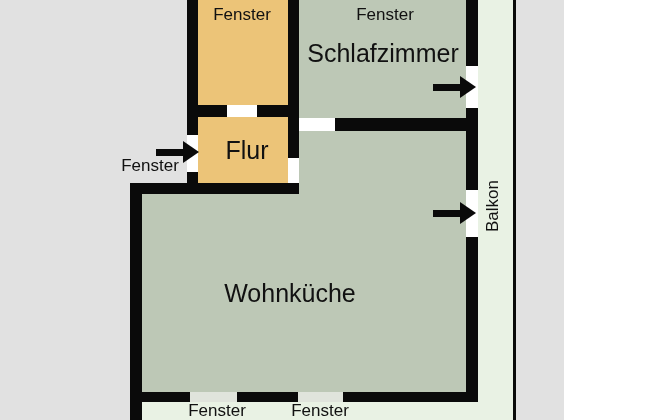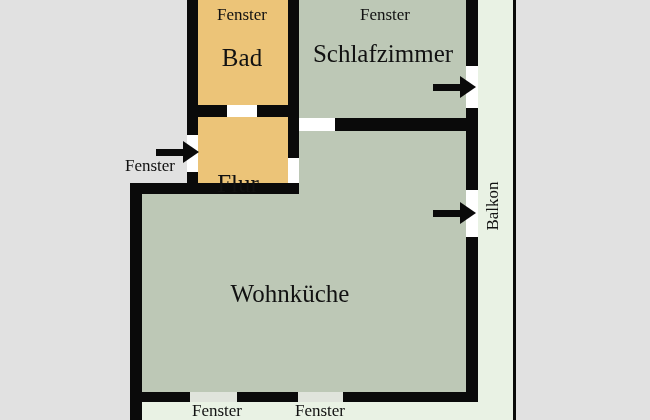--- a/index.html
+++ b/index.html
@@ -8,24 +8,24 @@
     --room-warm:#ecc478;
     --room-cool:#bdc8b6;
     --balcony:#e9f2e4;
     --door-opening:#ffffff;
     --window-opening:#e0e4dc;
     --label-text:#111111;
   }
   html,body{margin:0;padding:0;}
   #canvas{
     position:relative;
-    width:650px;height:420px;
+    width:564px;height:420px;
     background:var(--background);
     overflow:hidden;
-    font-family:Liberation Serif, serif;
+    font-family:Liberation Sans, sans-serif;
   }
   .abs{position:absolute;}
   .wall{background:var(--wall);}
   .door{background:var(--door-opening);}
   .window{background:var(--window-opening);}
   .warm{background:var(--room-warm);}
   .cool{background:var(--room-cool);}
   .balc{background:var(--balcony);}
   .lbl{
     position:absolute;
@@ -92,22 +92,21 @@
     <i class="shaft"></i>
     <i class="head"></i>
   </div>
   <div class="arrow" style="left:433px;top:202px;">
     <i class="shaft"></i>
     <i class="head"></i>
   </div>
 
   <div class="lbl small" style="left:242px;top:14px;">Fenster</div>
   <div class="lbl small" style="left:385px;top:14px;">Fenster</div>
-  <div class="lbl big" style="left:242px;top:57px;">Bad</div>
   <div class="lbl big" style="left:383px;top:53px;">Schlafzimmer</div>
-  <div class="lbl big" style="left:238px;top:150px;margin-top:33px;">Flur</div>
+  <div class="lbl big" style="left:247px;top:150px;">Flur</div>
   <div class="lbl small" style="left:150px;top:165px;">Fenster</div>
   <div class="lbl big" style="left:290px;top:293px;">Wohnküche</div>
   <div class="lbl small vertical" style="left:492px;top:206px;">Balkon</div>
   <div class="lbl small" style="left:217px;top:410px;">Fenster</div>
   <div class="lbl small" style="left:320px;top:410px;">Fenster</div>
 
 </div>
 
 </body></html>

